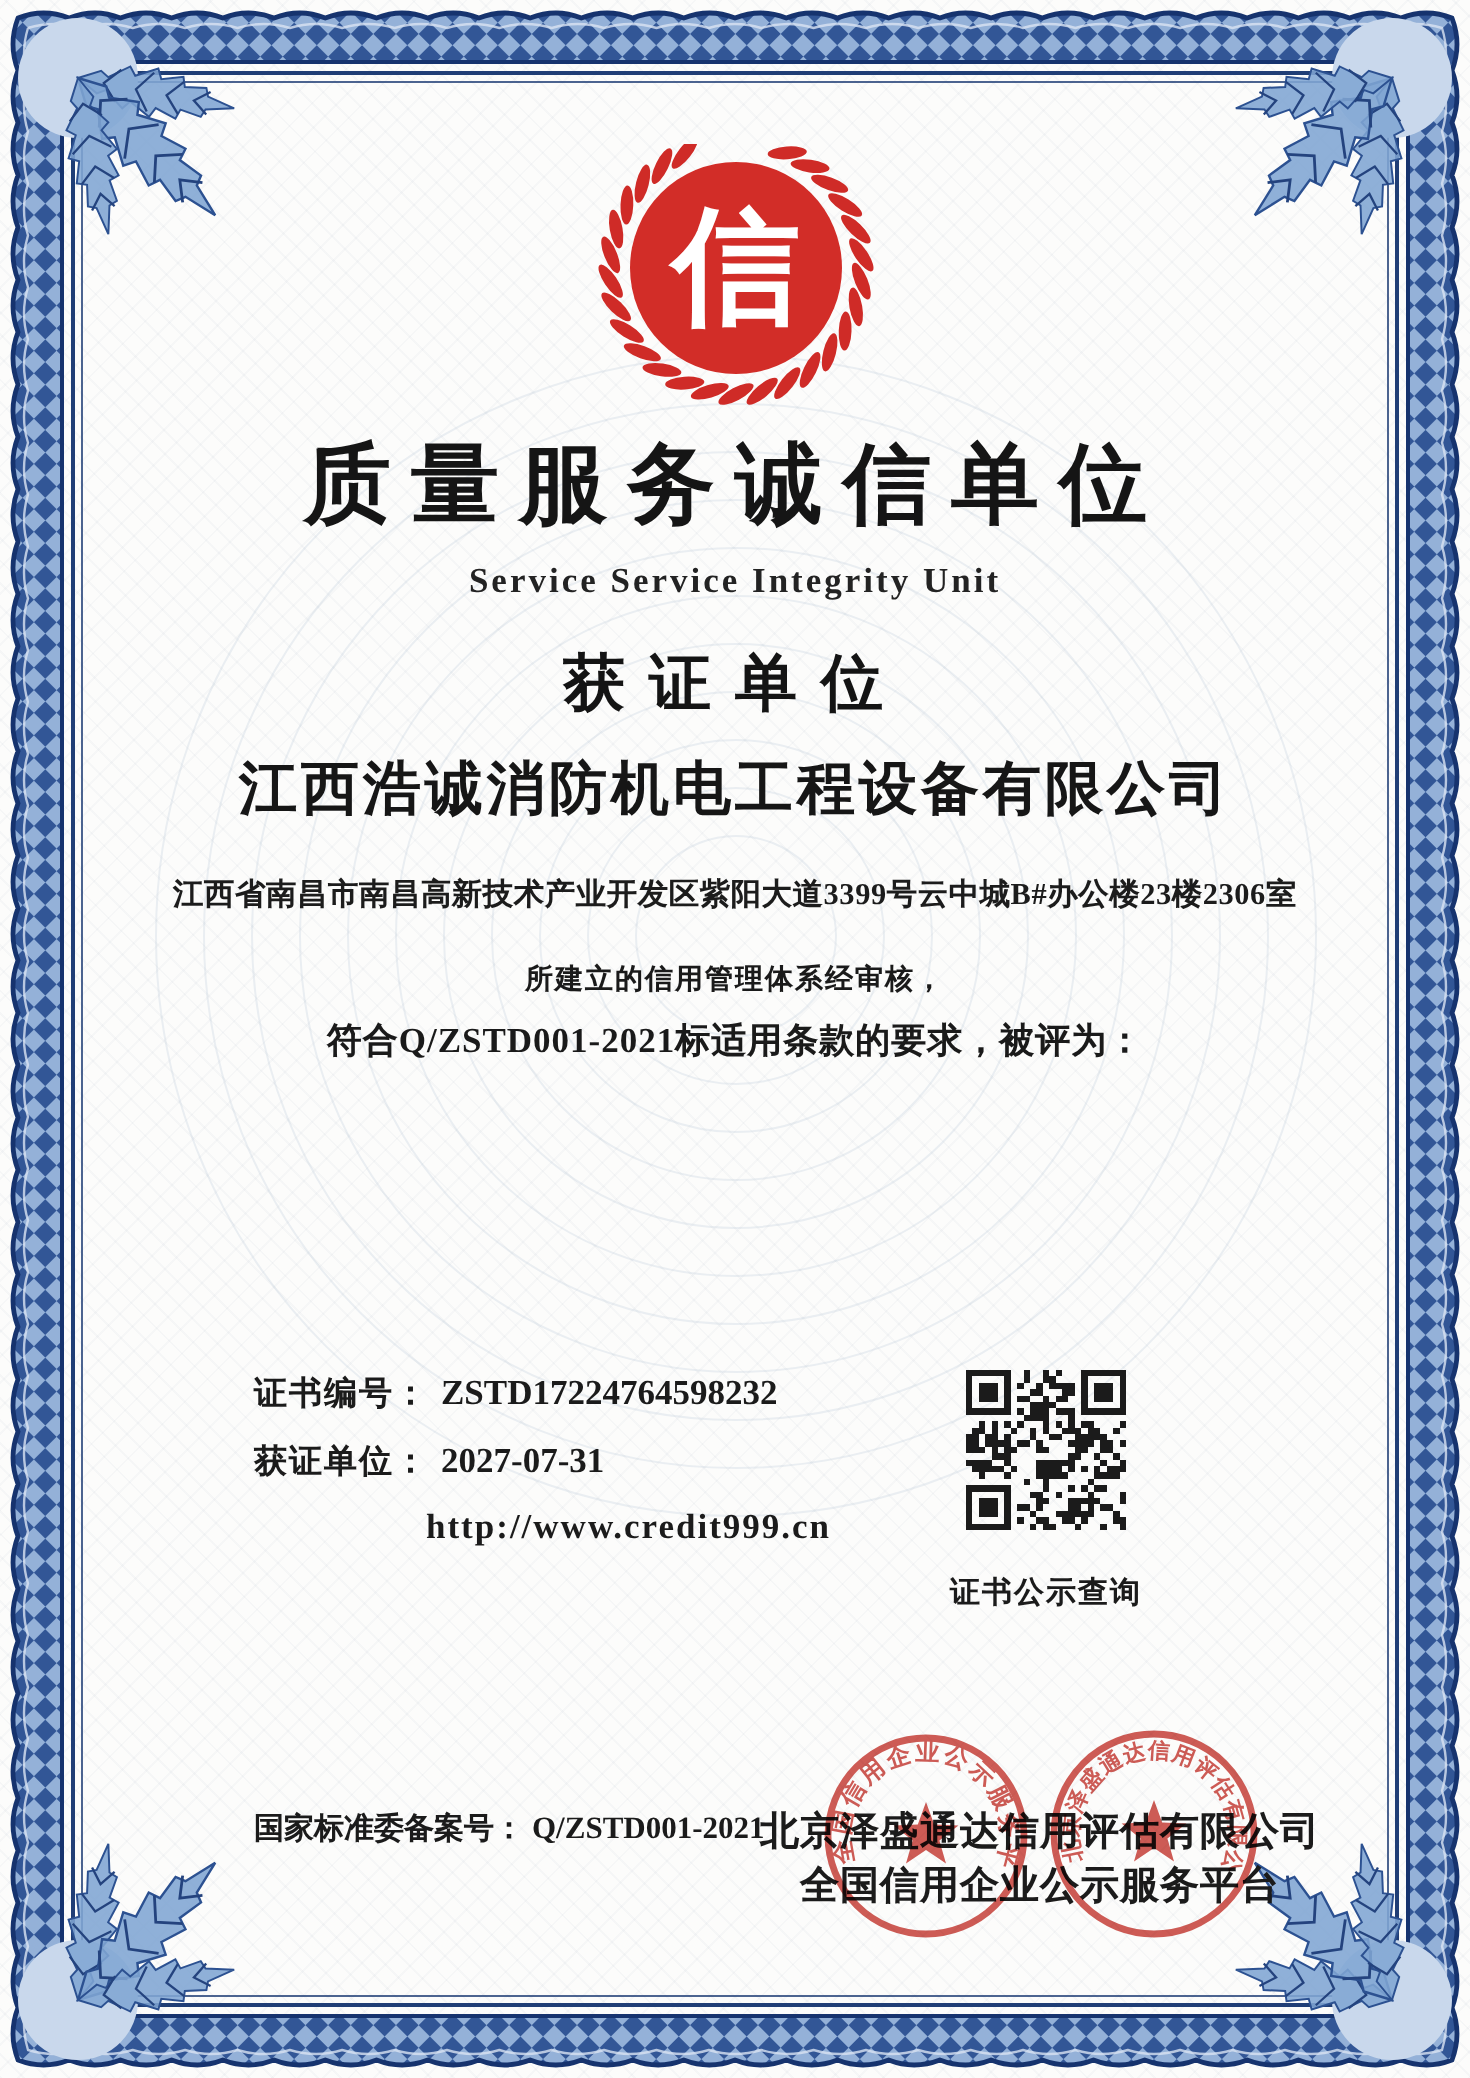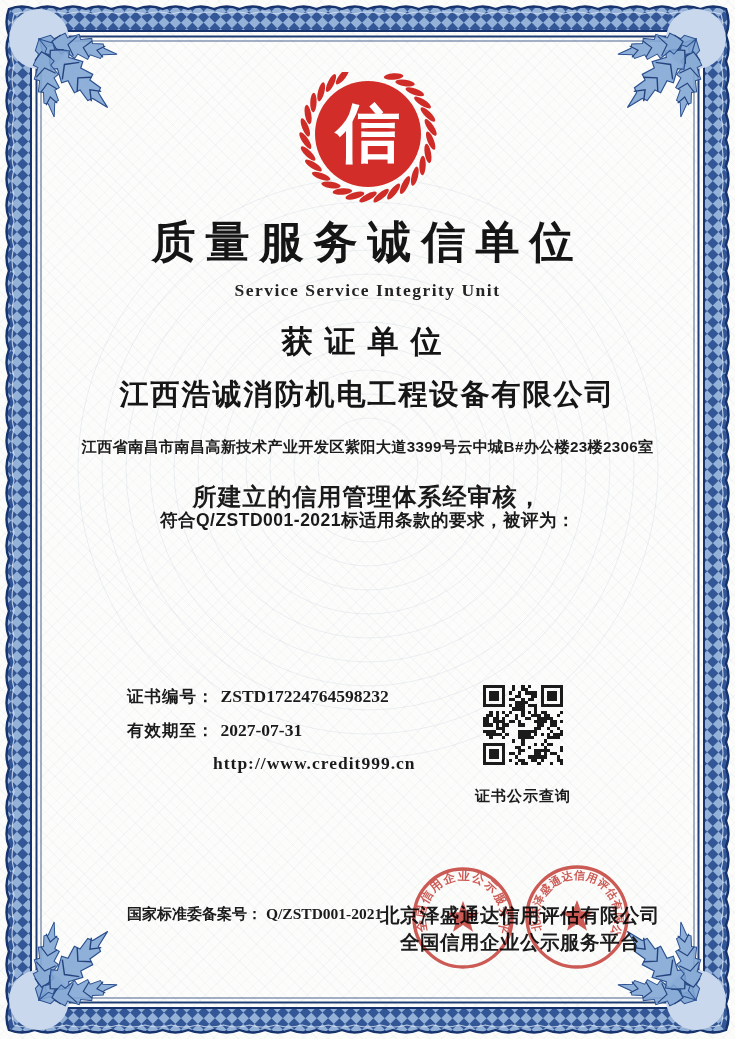--- a/index.html
+++ b/index.html
@@ -12,30 +12,30 @@
   body::before{
     content:"";position:absolute;inset:0;pointer-events:none;z-index:0;
     background:
       repeating-linear-gradient(45deg, rgba(100,120,150,0.045) 0 1px, transparent 1px 8px),
       repeating-linear-gradient(-45deg, rgba(100,120,150,0.04) 0 1px, transparent 1px 9px);
   }
   .abs{position:absolute;}
   #frame-svg{position:absolute;inset:0;z-index:1;}
   .content{position:absolute;inset:0;z-index:2;}
 
-  .centered{left:0;right:0;text-align:center;}
+  .centered{left:0;right:0;text-align:center;font-family:Liberation Serif, serif;}
   .emblem-svg{position:absolute;left:283px;top:72px;width:170px;height:140px;}
 
   .cert-title{top:213px;font-size:44px;font-weight:900;letter-spacing:10px;color:#151515;}
   .cert-subtitle{top:280px;font-size:17.5px;font-weight:700;letter-spacing:1.5px;color:#232323;
     font-family:"Liberation Serif","DejaVu Serif",serif;}
   .section-heading{top:321px;font-size:31px;font-weight:900;letter-spacing:12px;color:#141414;}
   .company-name{top:375px;font-size:29px;font-weight:900;letter-spacing:2px;color:#161616;}
   .company-address{top:437px;font-size:15.2px;font-weight:700;color:#1c1c1c;letter-spacing:0.3px;}
-  .stmt1{top:481px;font-size:24px;font-weight:800;color:#1a1a1a;letter-spacing:1px;}
+  .stmt1{top:481px;font-size:14px;font-weight:800;color:#1a1a1a;letter-spacing:1px;}
   .stmt2{top:508px;font-size:17.5px;font-weight:800;color:#1a1a1a;letter-spacing:0.5px;}
   .award-title{top:576px;font-size:43px;font-weight:900;letter-spacing:2px;color:var(--accent-red,#c9211e);}
 
   .details{left:127px;top:676px;margin-top:10px;}
   .detail-row{height:18.5px;margin-bottom:15px;white-space:nowrap;}
   .detail-label{font-size:16.5px;font-weight:800;color:#1b1b1b;letter-spacing:1px;}
   .detail-value{font-size:17.5px;font-weight:700;color:#1b1b1b;
     font-family:"Liberation Serif","DejaVu Serif",serif;margin-left:6px;}
   .detail-value.sans{font-family:"Liberation Sans","DejaVu Sans",sans-serif;font-weight:800;font-size:16.5px;letter-spacing:1px;}
   .url-line{margin-left:86px;font-size:17.5px;font-weight:700;letter-spacing:1px;
@@ -233,21 +233,21 @@
   <div class="abs centered company-name">江西浩诚消防机电工程设备有限公司</div>
   <div class="abs centered company-address">江西省南昌市南昌高新技术产业开发区紫阳大道3399号云中城B#办公楼23楼2306室</div>
   <div class="abs centered stmt1">所建立的信用管理体系经审核，</div>
   <div class="abs centered stmt2">符合Q/ZSTD001-2021标适用条款的要求，被评为：</div>
 
   <div class="abs details">
     <div class="detail-row">
       <span class="detail-label">证书编号：</span><span class="detail-value">ZSTD17224764598232</span>
     </div>
     <div class="detail-row">
-      <span class="detail-label">有效期至：</span><span class="detail-value">2027-07-31</span>
+      <span class="detail-label">获证单位：</span><span class="detail-value">2027-07-31</span>
     </div>
     <div class="url-line">http://www.credit999.cn</div>
   </div>
 
   <svg class="abs qr-box" id="qr" viewBox="0 0 25 25" shape-rendering="crispEdges">
       <rect x="9" y="0" width="1" height="1" fill="#1b1b1b"></rect>
       <rect x="12" y="0" width="1" height="1" fill="#1b1b1b"></rect>
       <rect x="14" y="0" width="1" height="1" fill="#1b1b1b"></rect>
       <rect x="9" y="1" width="1" height="1" fill="#1b1b1b"></rect>
       <rect x="12" y="1" width="1" height="1" fill="#1b1b1b"></rect>

